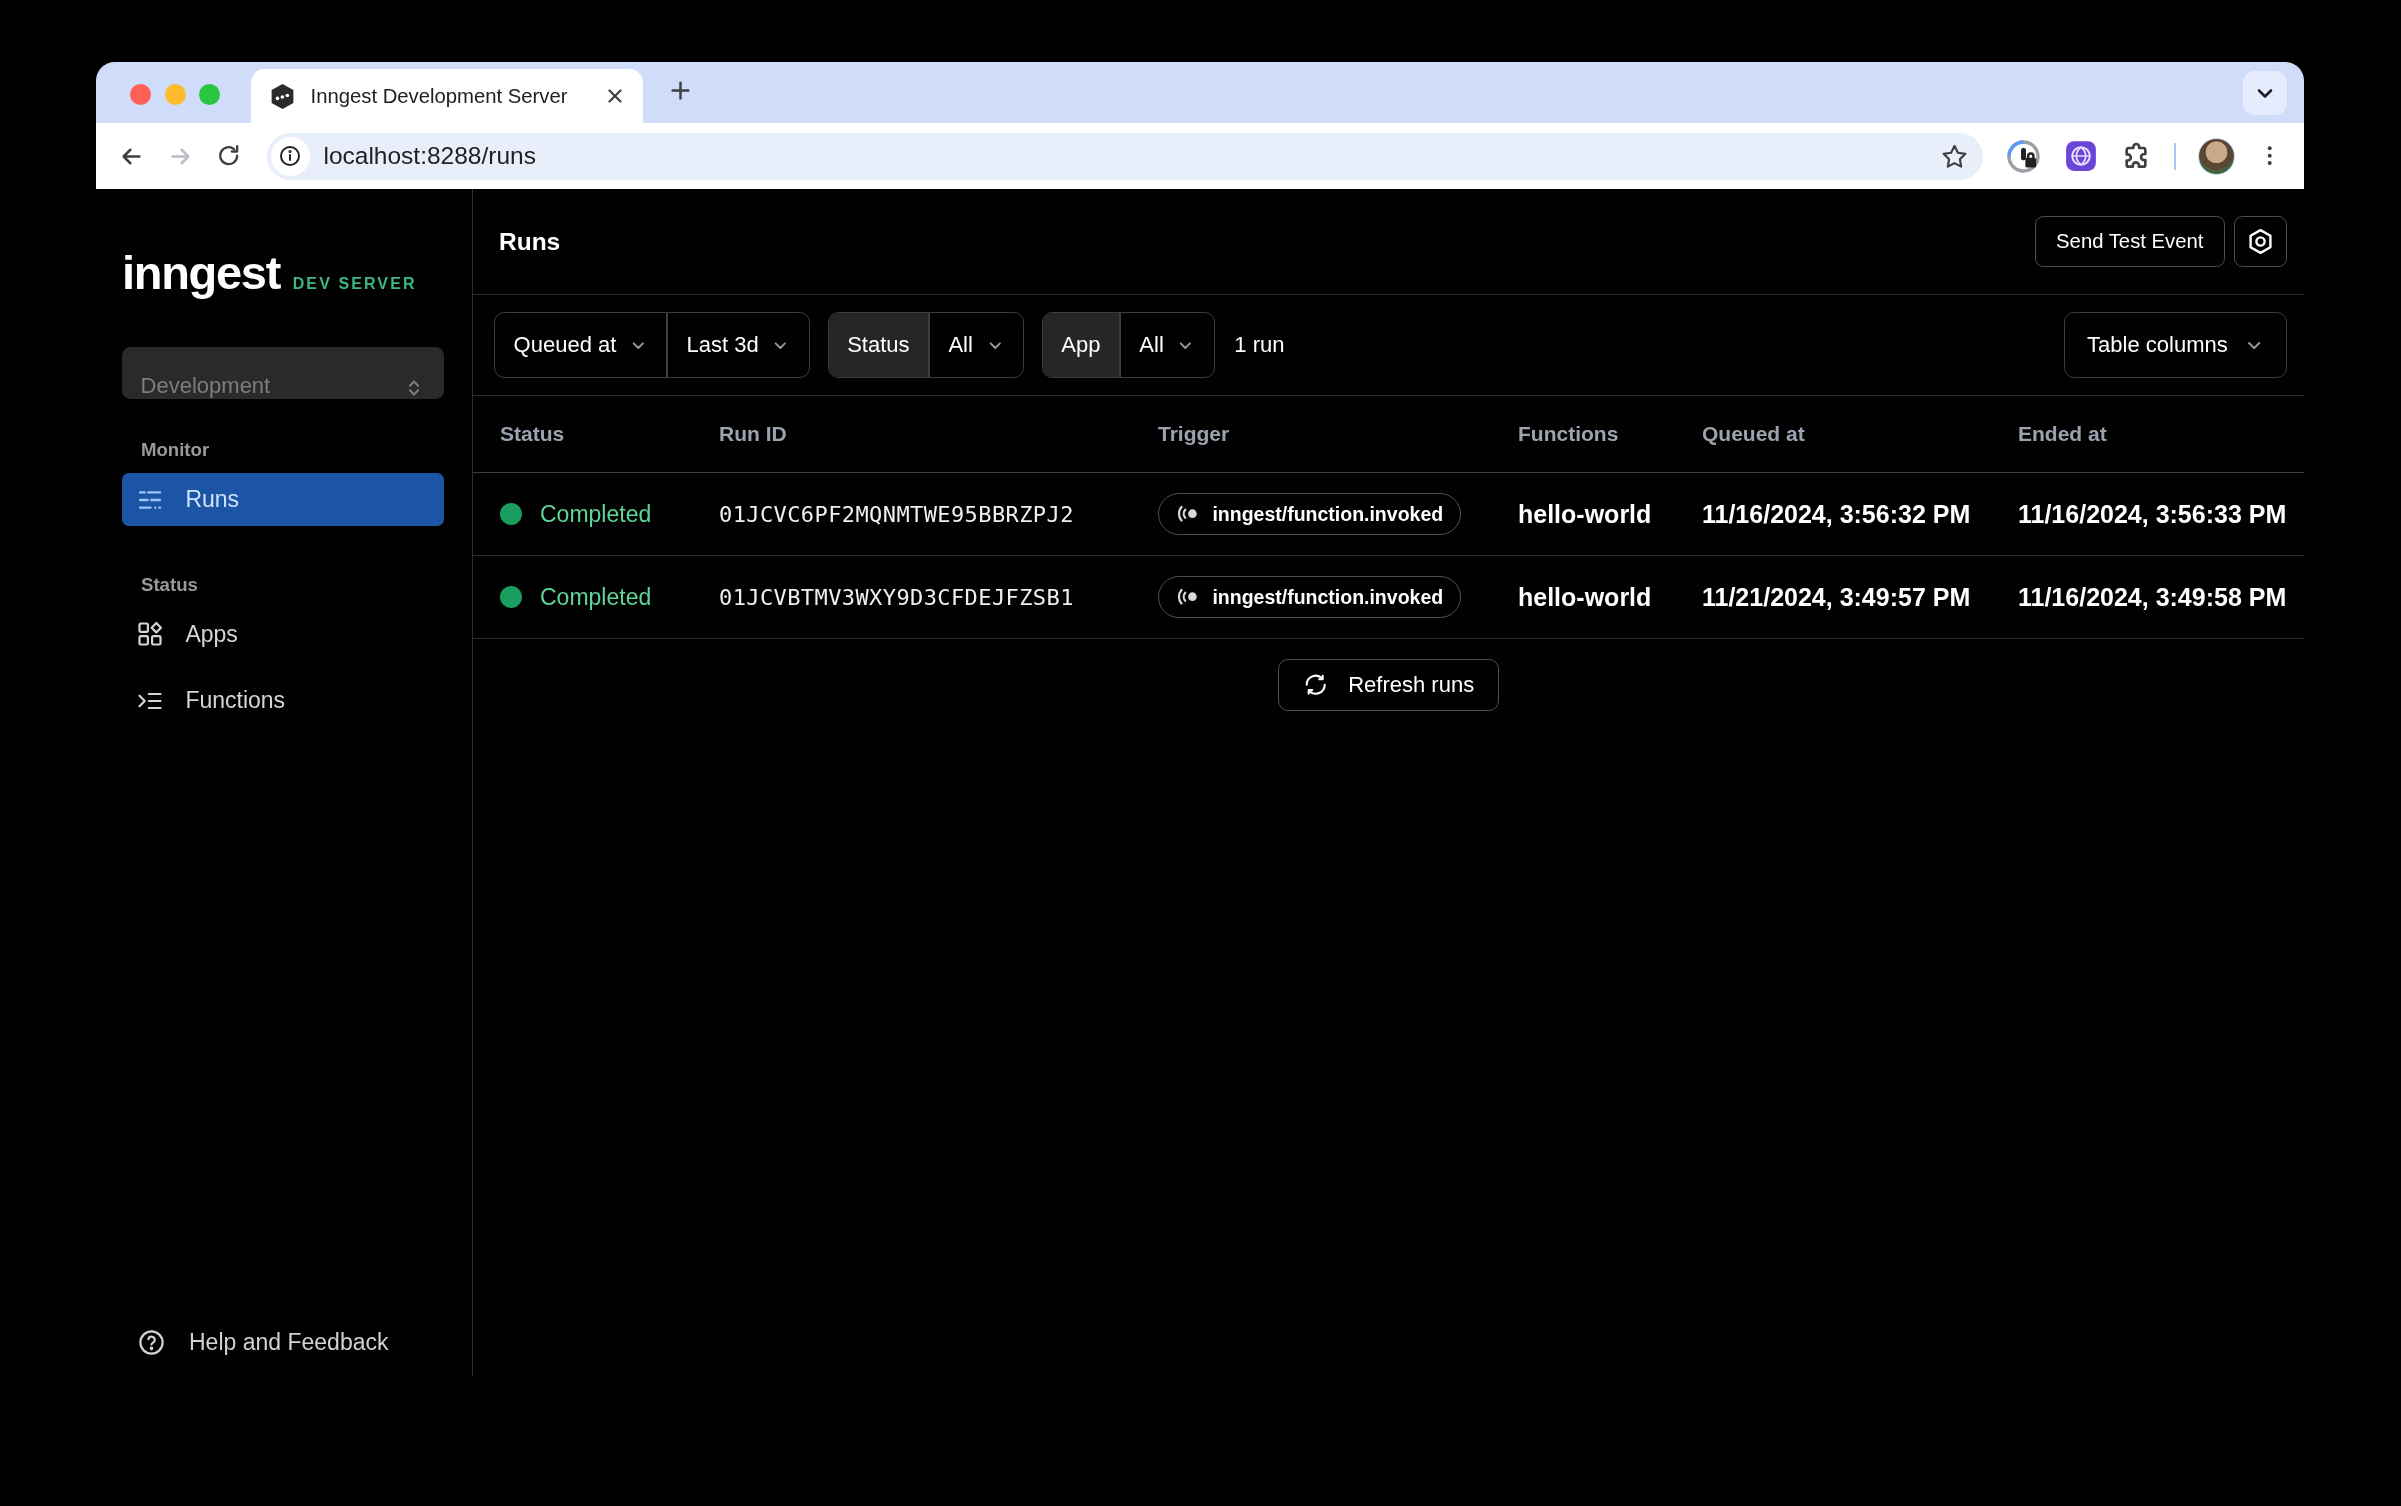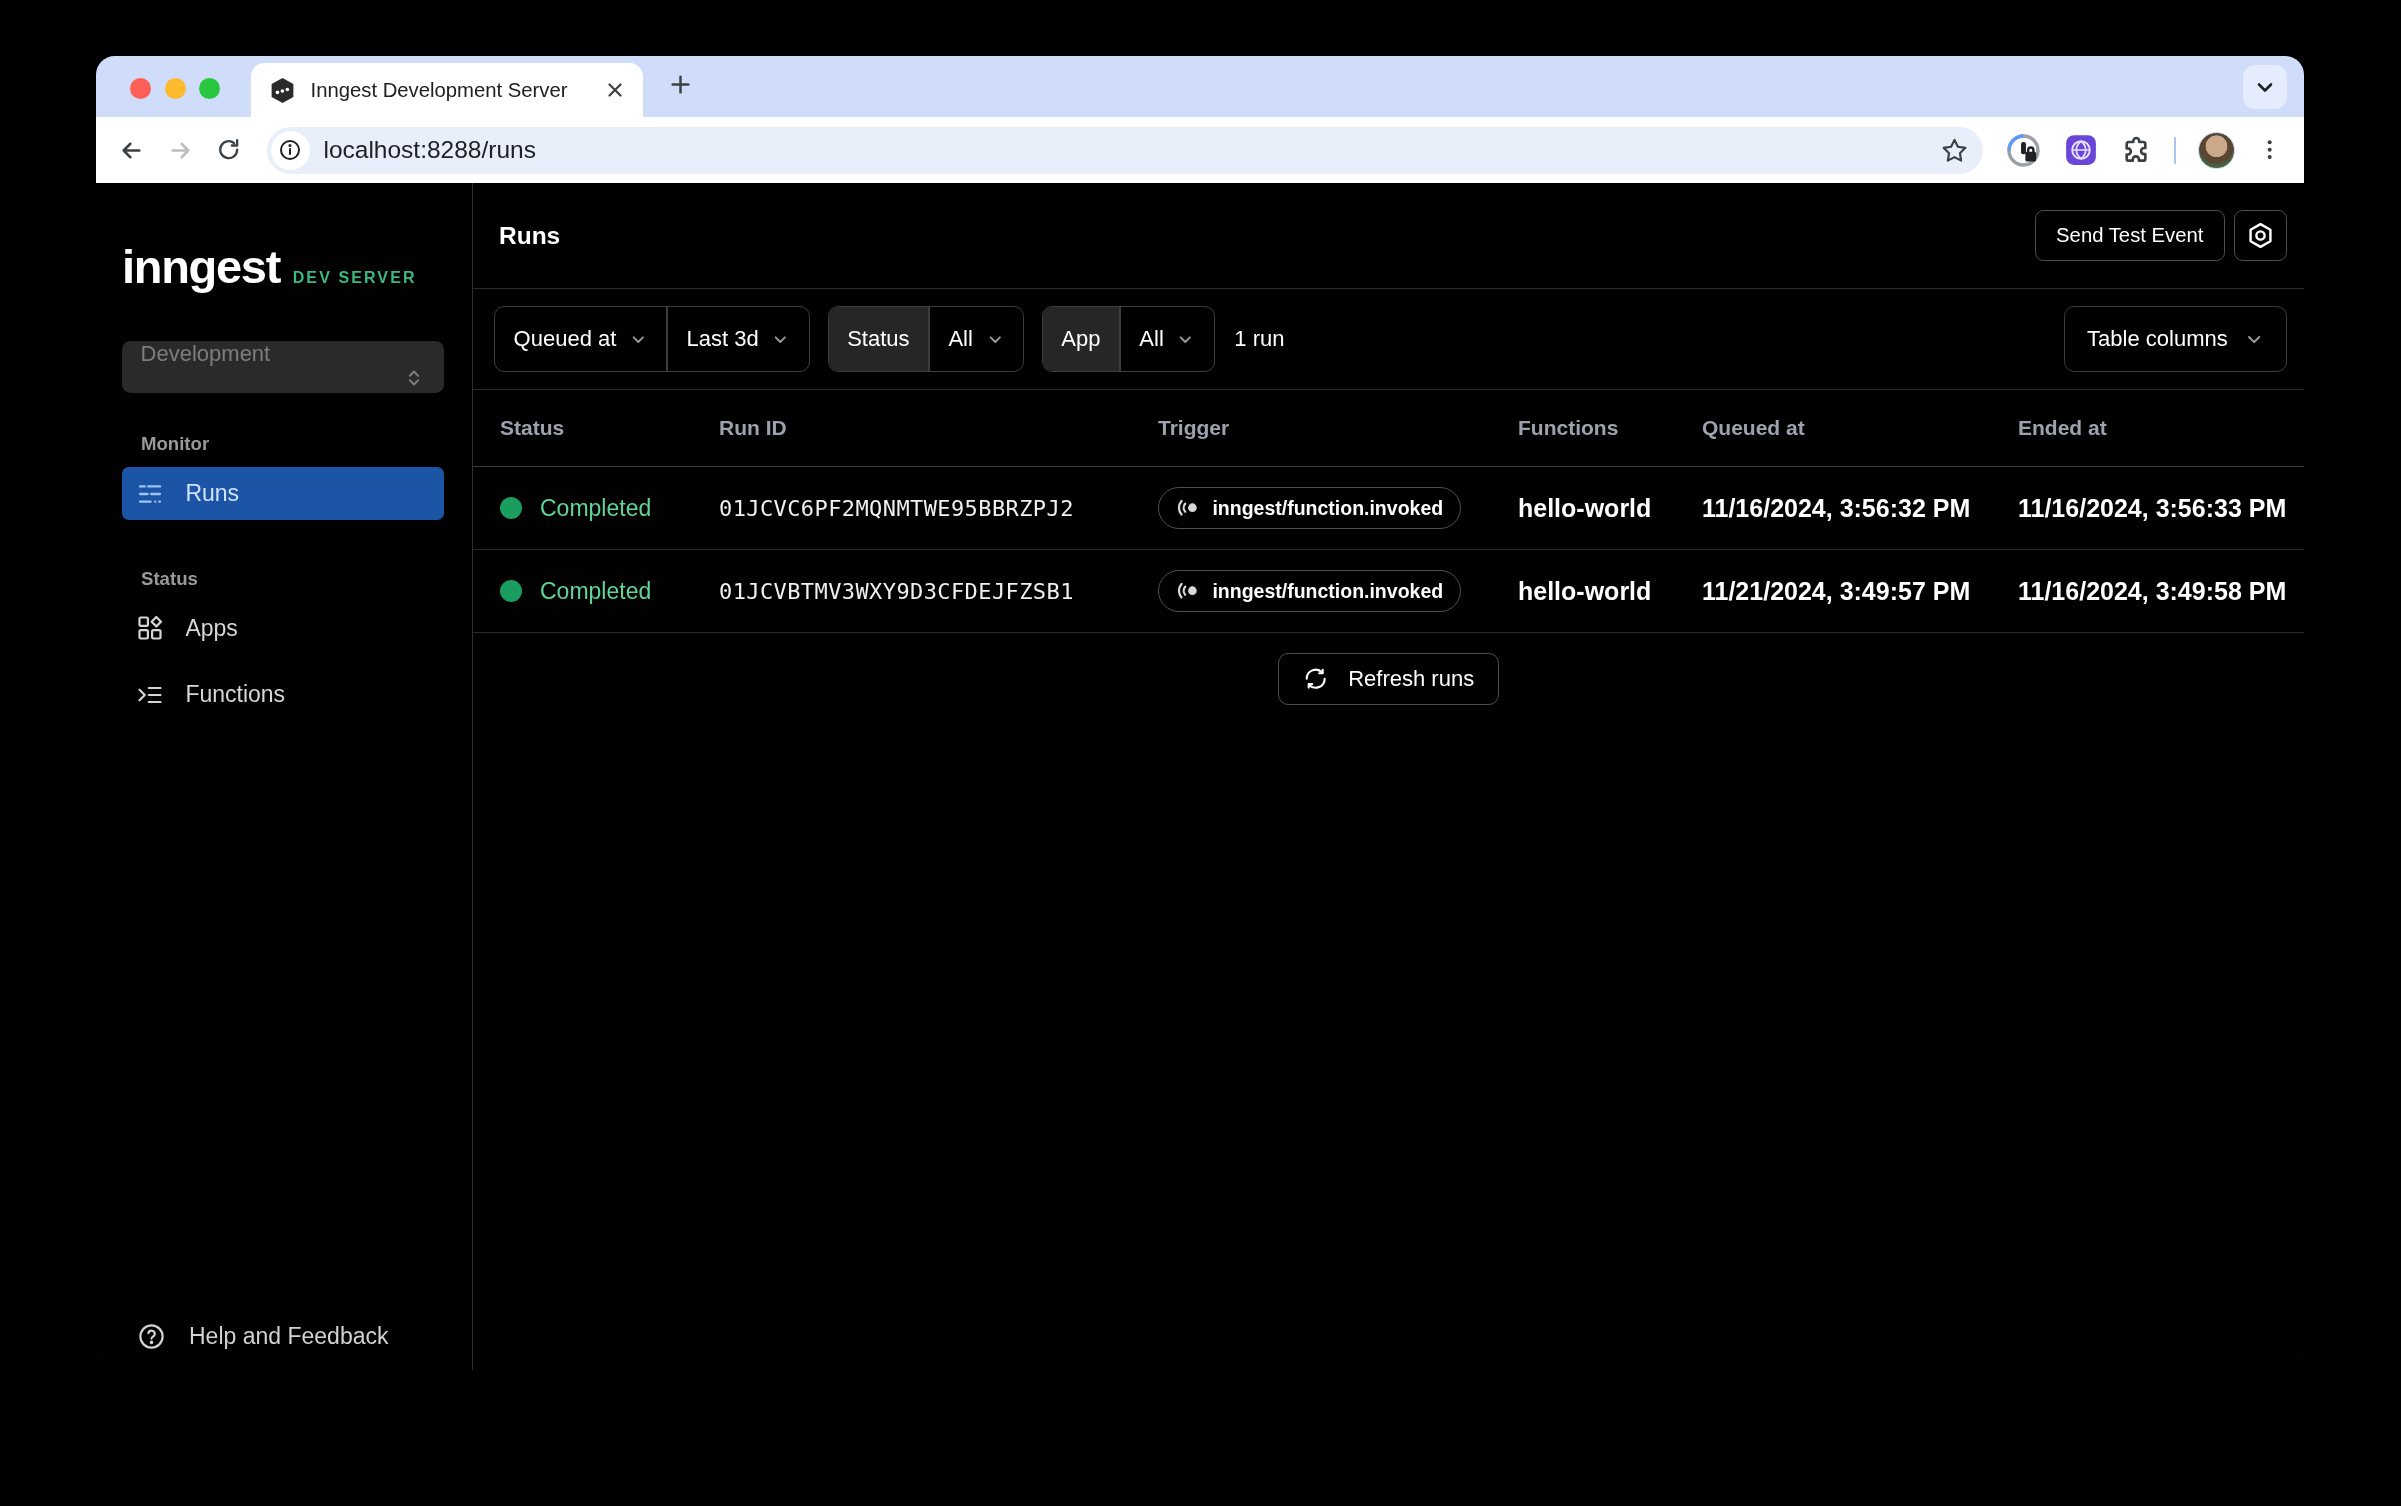--- a/index.html
+++ b/index.html
@@ -1,19 +1,19 @@
 <!DOCTYPE html>
 <html style="font-size:13.5px"><head>
 <meta charset="utf-8">
 <style>
   * { box-sizing: border-box; margin: 0; padding: 0; }
   html, body { width: 2401px; height: 1506px; overflow: hidden; }
   body { background: #000; font-family: "Liberation Sans", sans-serif; }
 
-  .window { position: absolute; left: 96px; top: 56px; width: 2208px; height: 1314px;
+  .window { position: absolute; left: 96px; top: 62px; width: 2208px; height: 1314px;
             border-radius: 18.6px; overflow: hidden; background: #010101; }
 
   
   .tabstrip { height: 61px; background: #cfddfa; position: relative; display: flex; align-items: flex-end; }
   .lights { position: absolute; left: 34px; top: 22px; display: flex; gap: 13.5px; }
   .light { width: 21px; height: 21px; border-radius: 50%; }
   .light.red { background: #fe5f57; } .light.yellow { background: #febb2e; } .light.green { background: #28c73f; }
   .tab { margin-left: 155px; width: 392px; height: 54px; background: #fff; border-radius: 13.5px 13.5px 0 0;
          display: flex; align-items: center; padding: 0 17px; }
   .tab-title { font-size: 20.3px; color: #202124; margin-left: 13.5px; white-space: nowrap; flex: 1; }
@@ -33,21 +33,21 @@
 
   
   .content { display: flex; height: 1187px; background: #010101; }
 
   .sidebar { width: 377px; border-right: 0.8px solid #2e2e2e; display: flex; flex-direction: column;
              padding: 56px 0 18.6px; flex-shrink: 0; }
   .logo-row { padding-left: 26px; display: flex; align-items: baseline; }
   .logo-text { font-size: 47px; font-weight: 800; color: #fff; letter-spacing: -1.3px; }
   .dev-badge { font-size: 16px; font-weight: 600; color: #3cb982; letter-spacing: 2.1px; margin-left: 12.7px; }
   .env-select { margin: 47px 0 0 26px; width: 322px; height: 52px; background: #2a2a2a; border-radius: 8.5px;
-                display: flex; align-items: flex-start; padding: 0 18.6px; color: #7d7d7d; font-size: 22px; flex-direction: column; }
+                display: flex; align-items: flex-end; padding: 0 18.6px; color: #7d7d7d; font-size: 22px; }
   .section-label { margin: 40px 0 12px 45px; font-size: 18.6px; font-weight: 600; color: #999; }
   .nav-item { margin: 0 26px 13.5px; width: 322px; height: 53px; border-radius: 6.8px; display: flex;
               align-items: center; padding: 0 14.4px; gap: 21px; font-size: 23px; font-weight: 500; color: #d6d6d6; }
   .nav-item.active { background: #1d55a6; color: #cfe2fd; }
   .sidebar-spacer { flex: 1; }
   .help-row { margin-left: 41px; display: flex; align-items: center; gap: 23px; font-size: 23px; color: #d2d2d2; }
 
   .main { flex: 1; display: flex; flex-direction: column; min-width: 0; }
   .main-header { height: 106px; border-bottom: 0.8px solid #2b2b2b; display: flex; align-items: center;
                  padding: 0 17px 0 26px; flex-shrink: 0; }

